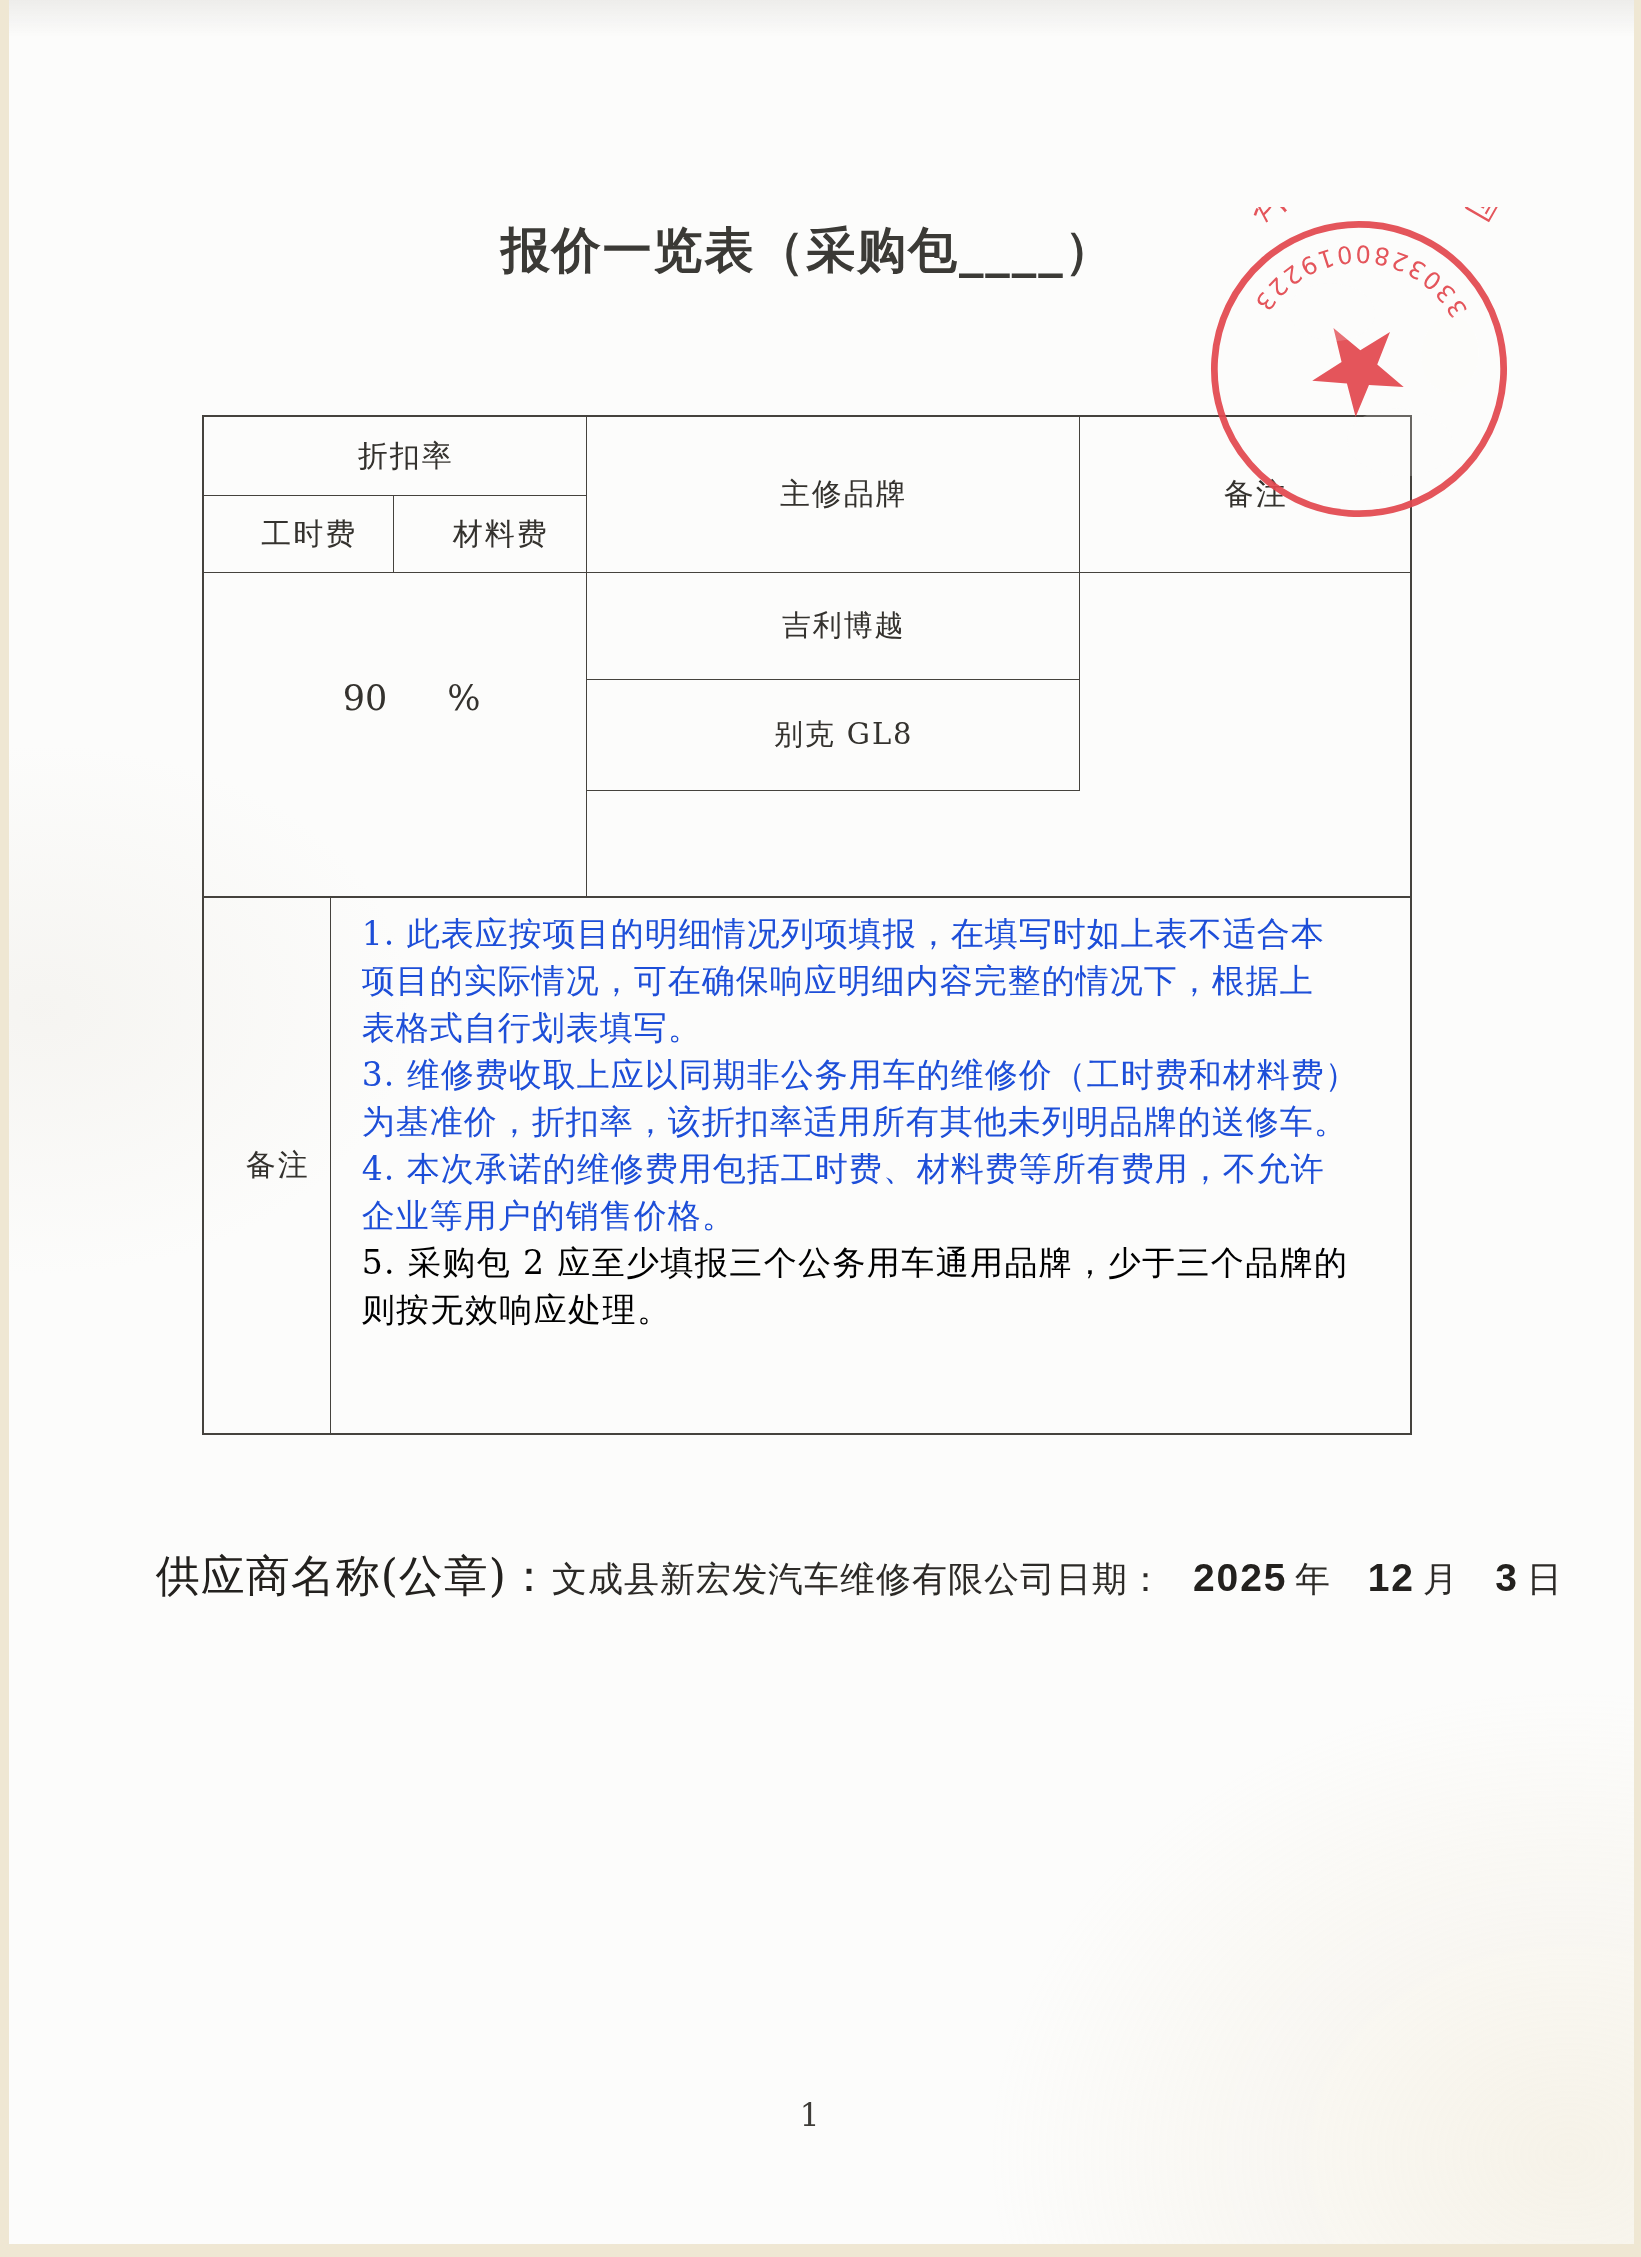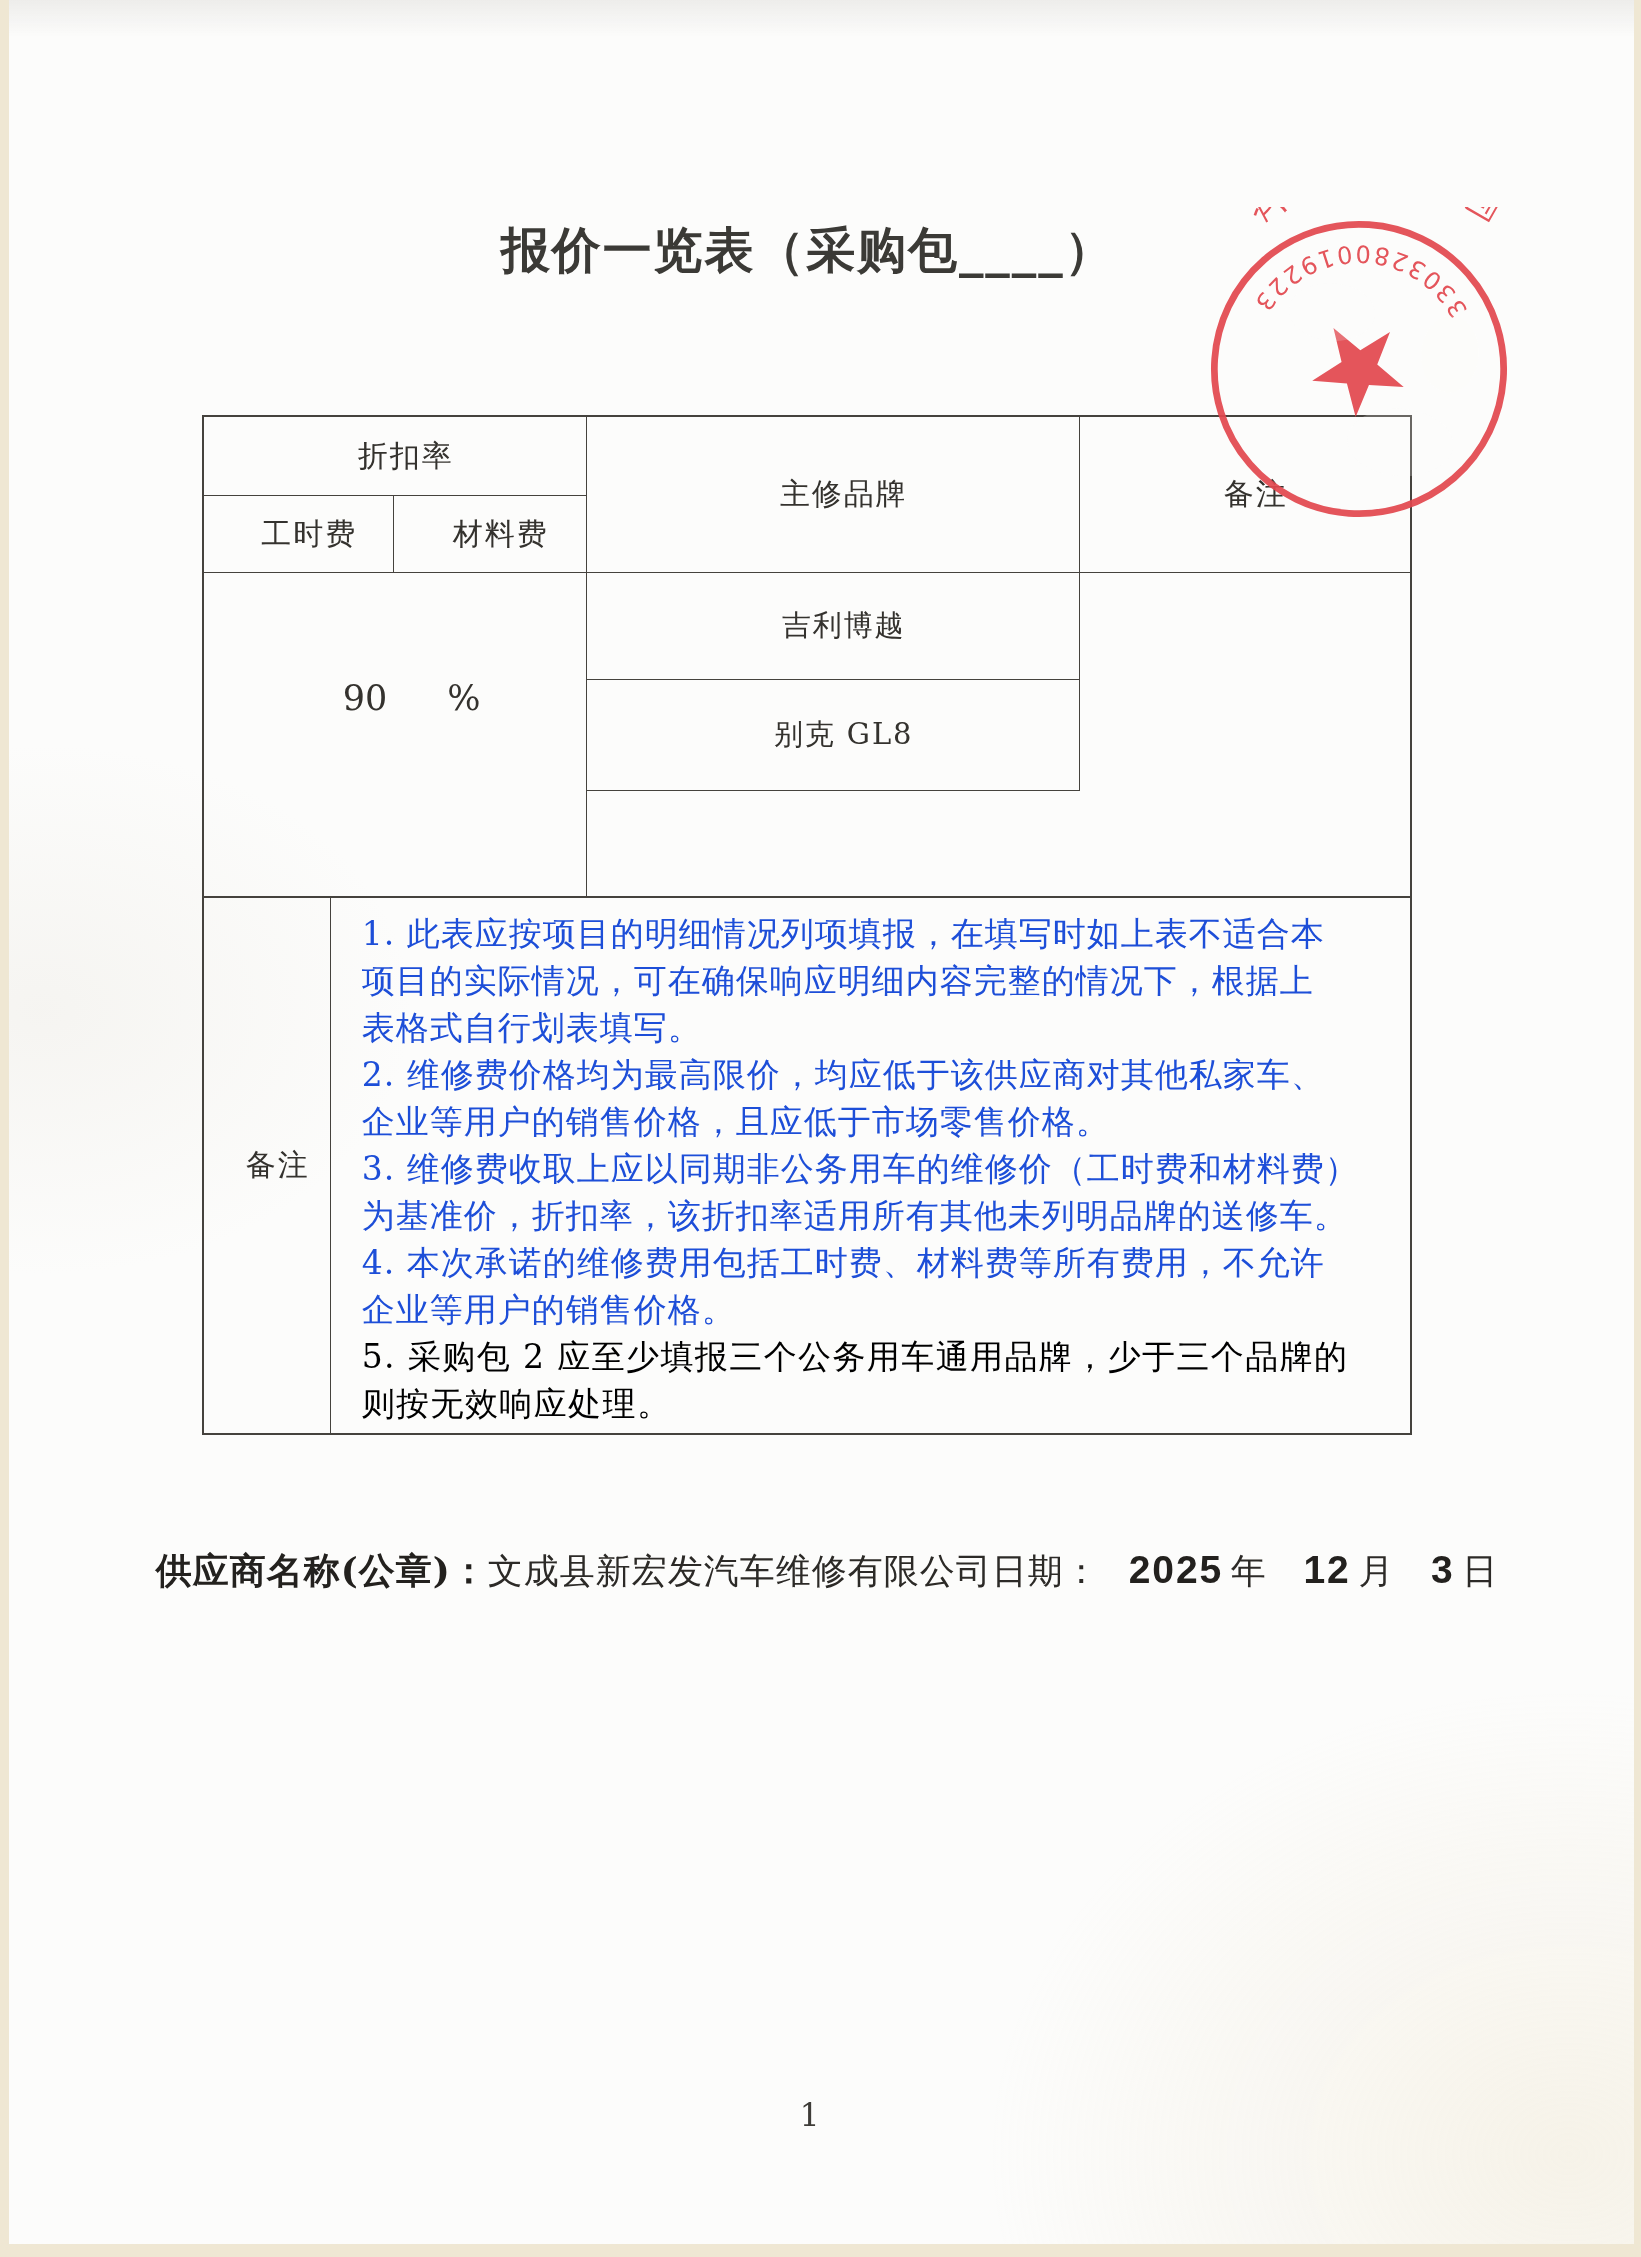--- a/index.html
+++ b/index.html
@@ -73,21 +73,21 @@
   .note-line{
     white-space:nowrap;height:47px;line-height:47px;
     font-size:33px;letter-spacing:1px;color:#1d4ed8;
   }
   .note-bold .note-line{font-weight:normal;letter-spacing:1.4px;color:#000000;}
   
   .supplier-footer{
     position:absolute;left:147px;top:1547px;white-space:nowrap;
     font-size:35px;color:#2c2a27;letter-spacing:1px;
   }
-  .supplier-footer .lbl{font-weight:bold;font-size:36px;color:#23211e;text-align:center;}
+  .supplier-footer .lbl{font-weight:normal;font-size:44px;color:#23211e;text-align:center;}
   .supplier-footer .num{
     font-family:"Liberation Sans","DejaVu Sans",sans-serif;
     font-weight:bold;font-size:39px;color:#23211e;letter-spacing:1.9px;margin-left:29px;
   }
   .supplier-footer .unit{padding:0 7.7px;}
   .page-number{
     position:absolute;left:772px;top:2097px;width:58px;text-align:center;
     font-size:31px;color:#3e3c38;
   }
   
@@ -123,24 +123,20 @@
 
     <div class="grid-b">
       <div class="cell cell-remarks-label br">备注</div>
       <div class="cell cell-notes">
         <div>
           <div class="note-line">1. 此表应按项目的明细情况列项填报，在填写时如上表不适合本</div>
           <div class="note-line">项目的实际情况，可在确保响应明细内容完整的情况下，根据上</div>
           <div class="note-line">表格式自行划表填写。</div>
         </div>
         <div>
-          <div class="note-line">2. 维修费价格均为最高限价，均应低于该供应商对其他私家车、</div>
-          <div class="note-line">企业等用户的销售价格，且应低于市场零售价格。</div>
-        </div>
-        <div>
           <div class="note-line">3. 维修费收取上应以同期非公务用车的维修价（工时费和材料费）</div>
           <div class="note-line">为基准价，折扣率，该折扣率适用所有其他未列明品牌的送修车。</div>
         </div>
         <div>
           <div class="note-line">4. 本次承诺的维修费用包括工时费、材料费等所有费用，不允许</div>
           <div class="note-line">企业等用户的销售价格。</div>
         </div>
         <div class="note-bold">
           <div class="note-line">5. 采购包 2 应至少填报三个公务用车通用品牌，少于三个品牌的</div>
           <div class="note-line">则按无效响应处理。</div>

